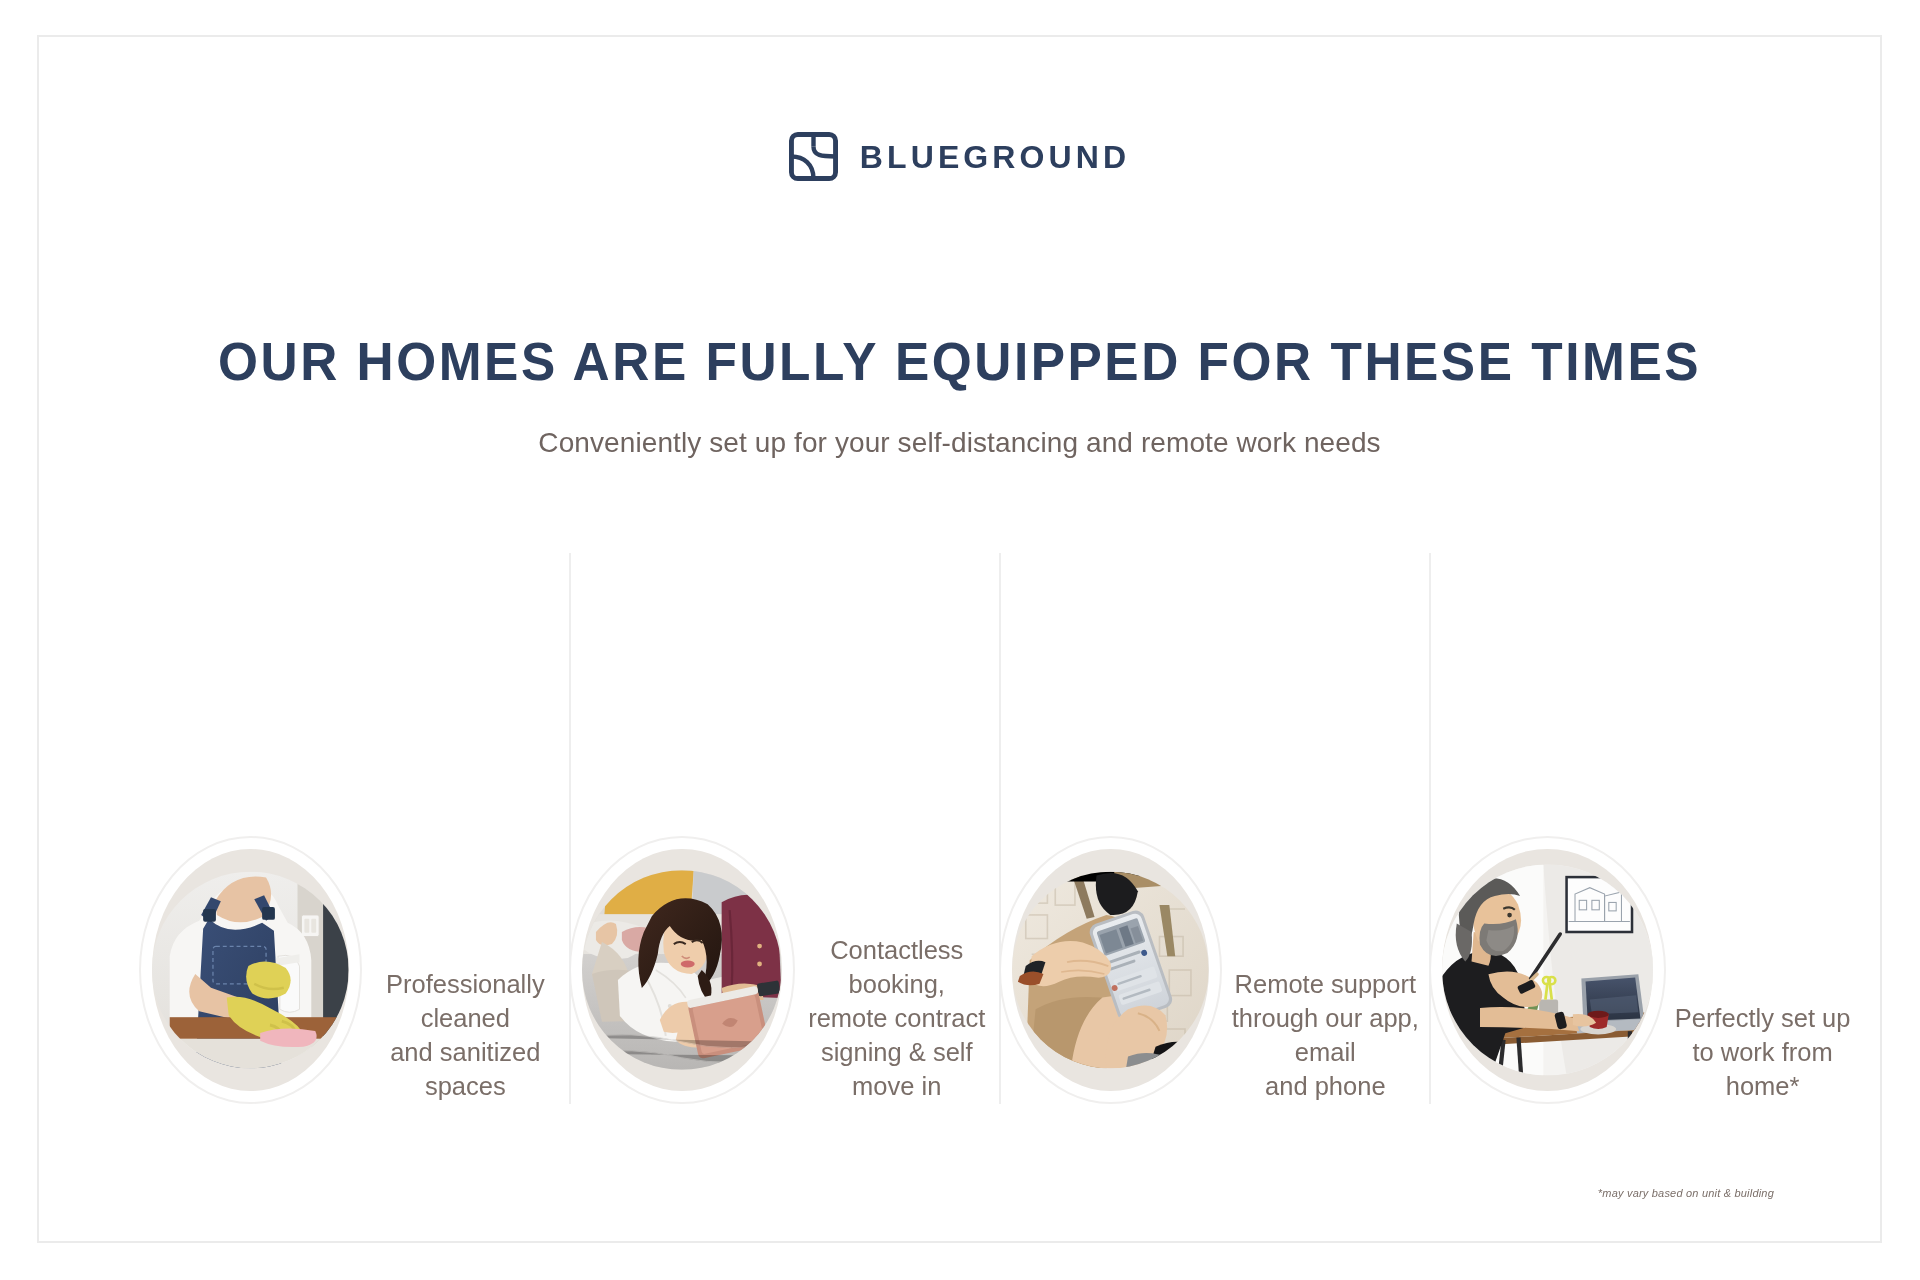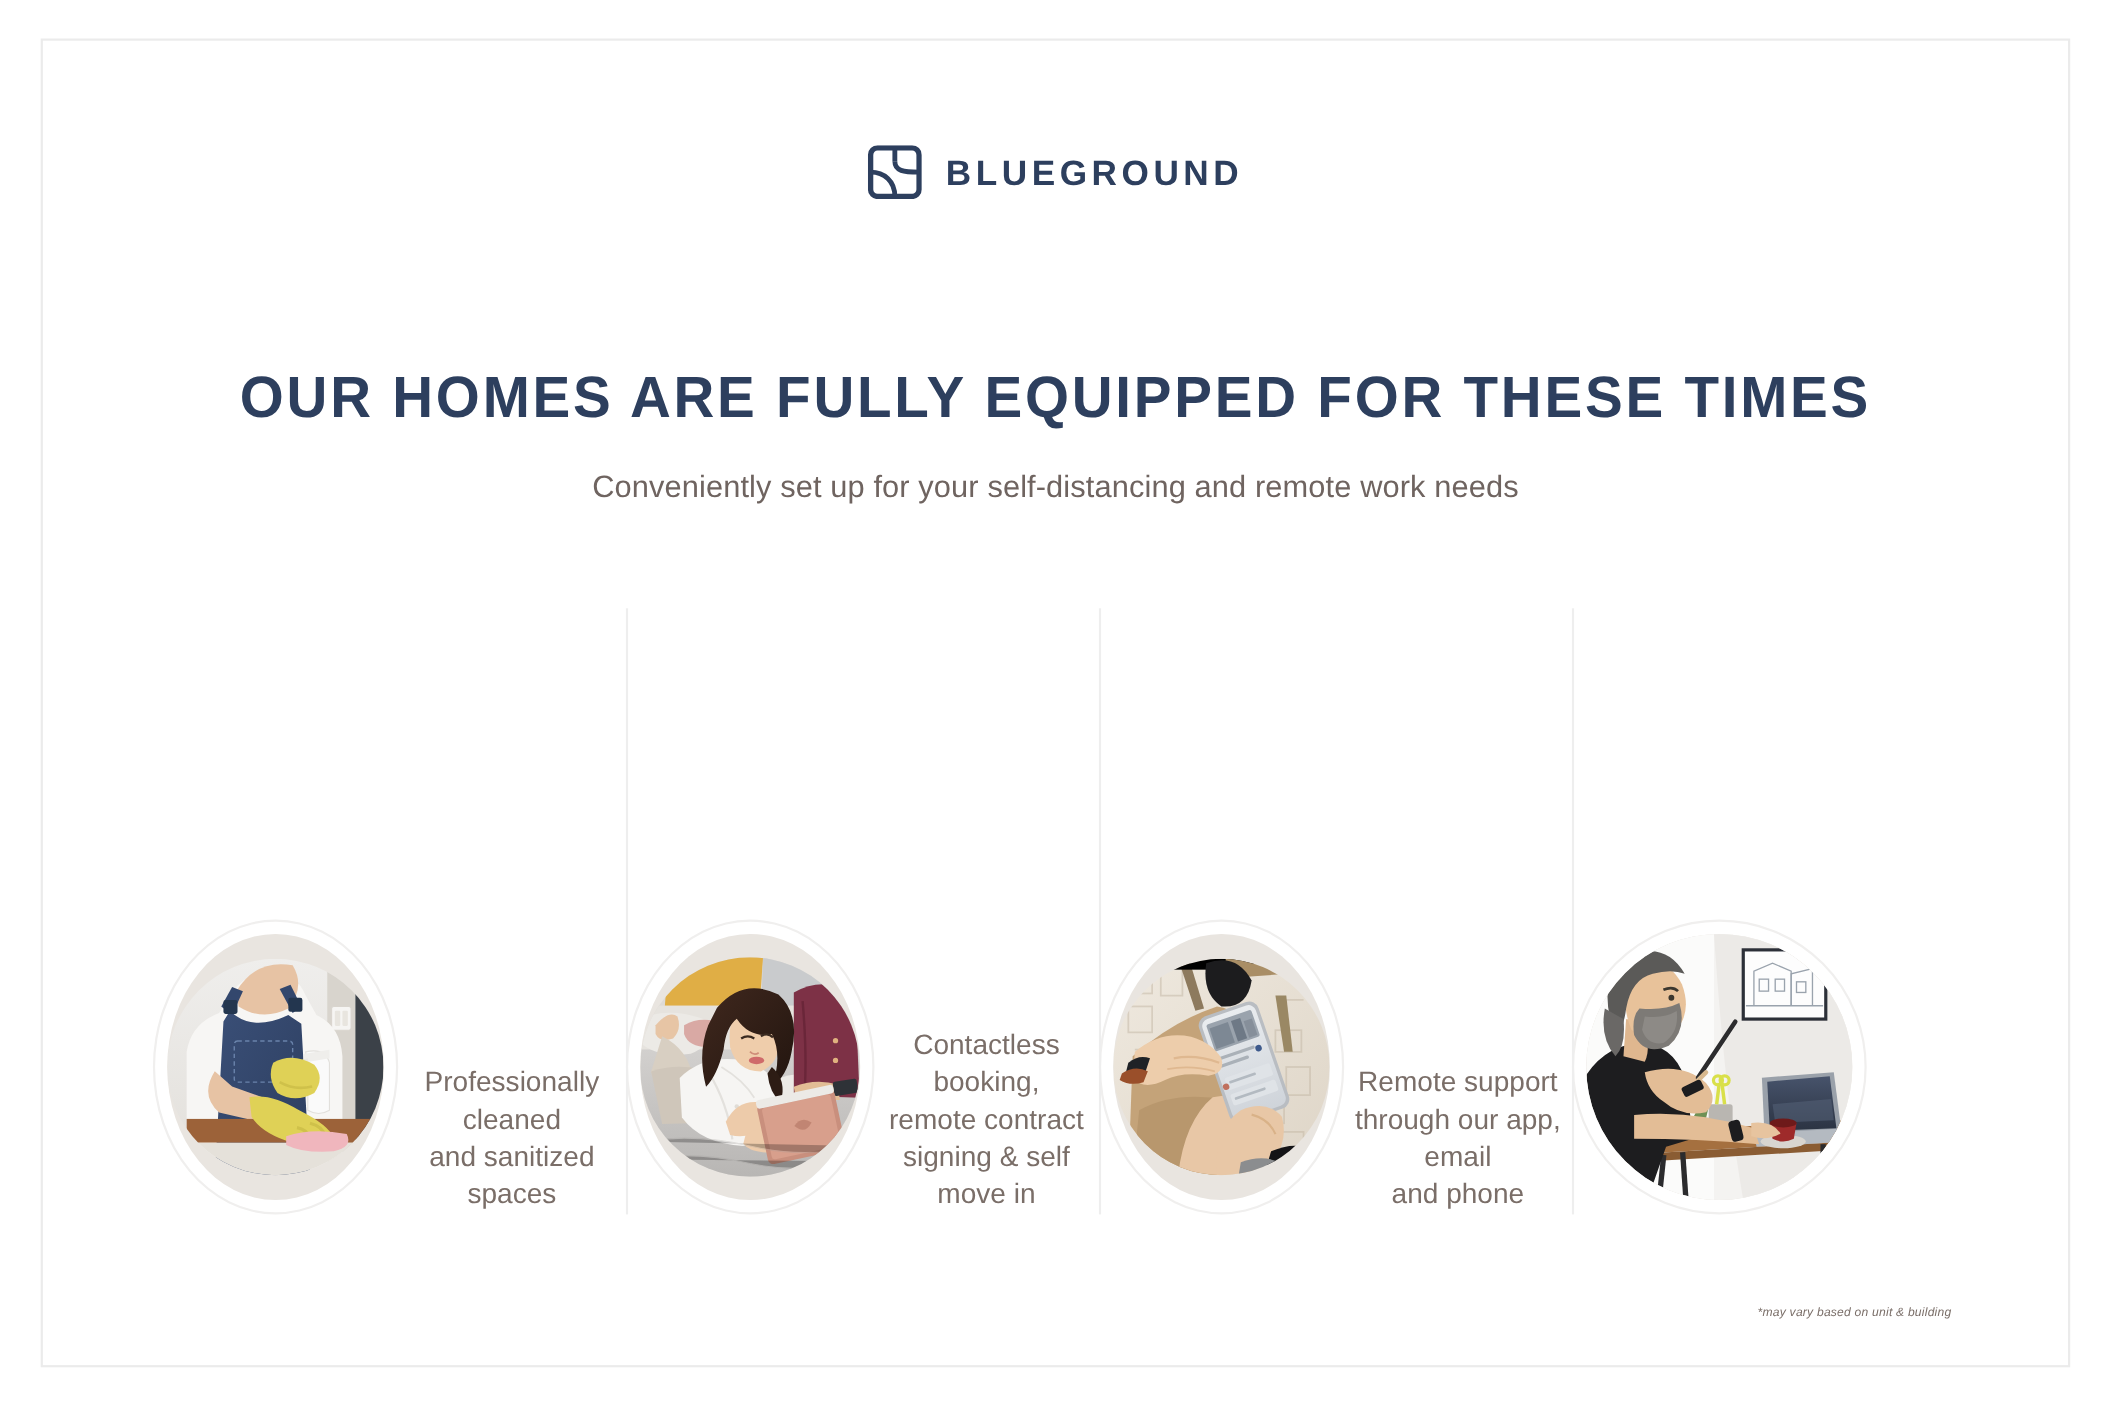--- a/index.html
+++ b/index.html
@@ -465,20 +465,21 @@
                 <path d="M84 110 L90 104" stroke="#d8b98f" stroke-width="3.4" stroke-linecap="round"></path>
                 <rect x="72" y="112" width="16" height="8" rx="2" fill="#1d1d1f" transform="rotate(-26 80 116)"></rect>
 
                 <path d="M36 136 Q80 132 126 146 L130 158 Q82 154 36 154 Z" fill="#e3bd96"></path>
                 <rect x="108" y="140" width="9" height="16" rx="3" fill="#1d1d1f" transform="rotate(-14 112 148)"></rect>
                 <path d="M124 142 Q140 140 146 150 Q136 156 124 152 Z" fill="#e7c49f"></path>
               </g>
             </svg>
           </div>
         </div>
+        <div class="caption">Perfectly set up<br>to work from home*</div>
       </div>
 
     </div>
 
     <div class="footnote">*may vary based on unit &amp; building</div>
 
   </div>
 </div>
 
 </body></html>

